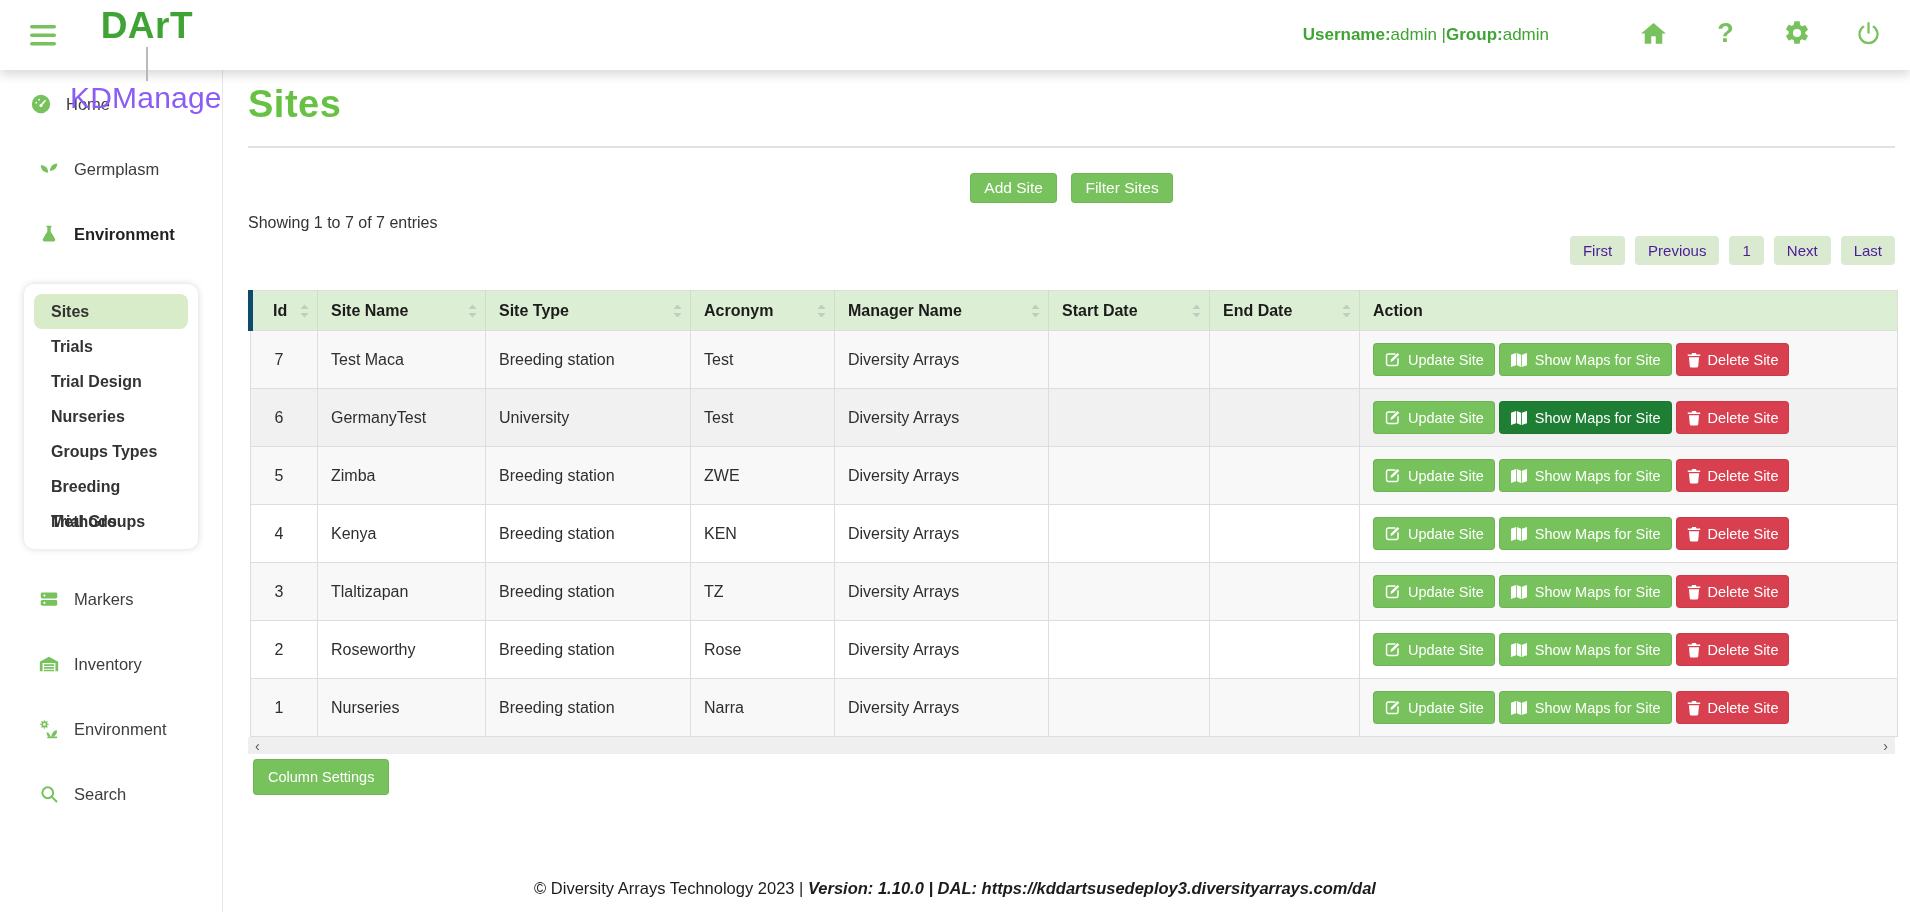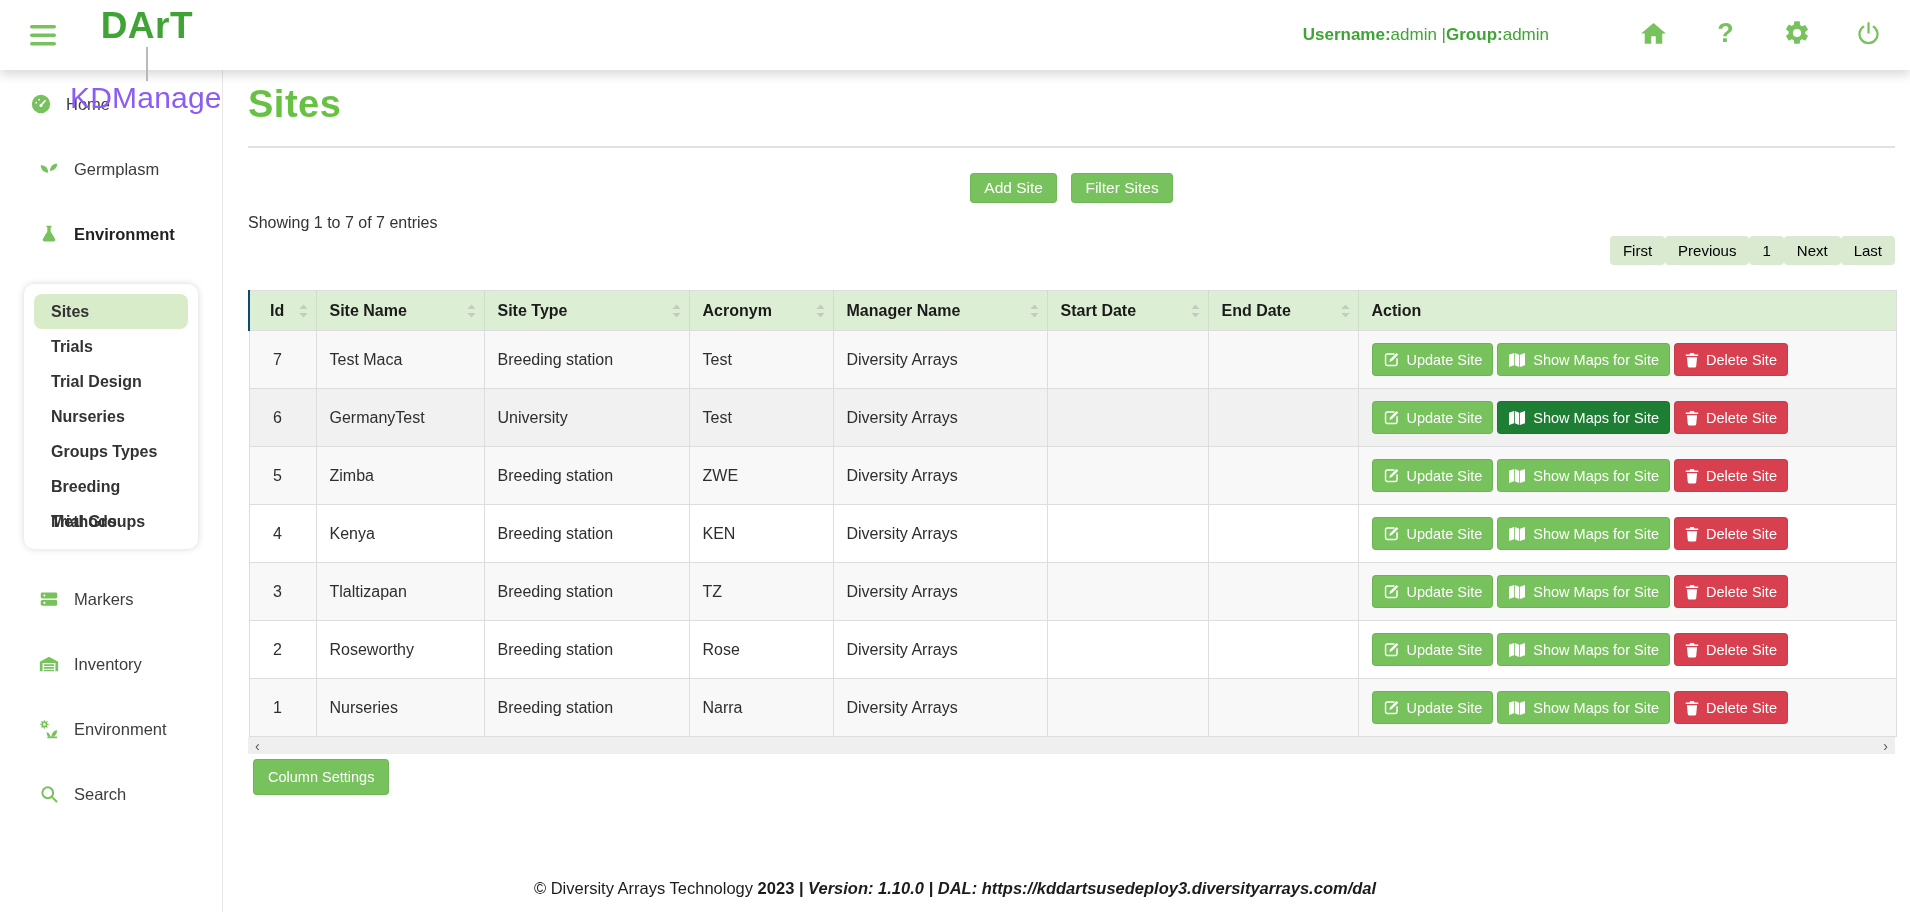--- a/index.html
+++ b/index.html
@@ -38,30 +38,30 @@
   .main { position:absolute; left:223px; top:70px; right:0; bottom:0; padding:0 15px 0 25px; background:#fff; }
   .page-title { margin-top:14px; font-size:38px; line-height:40px; font-weight:bold;
     color:var(--title-green); letter-spacing:.5px; }
   .title-rule { margin-top:22px; border:none; border-top:2px solid #e2e2e2; }
   .btn-row { margin-top:25px; height:30px; text-align:center; }
   .g-btn { display:inline-flex; align-items:center; height:30px; padding:0 13px; background:var(--ui-green);
     border:1px solid rgba(0,0,0,.06); border-radius:4px; color:#fff; font-size:15.5px;
     font-family:inherit; cursor:pointer; margin:0 5px; }
   .showing { margin-top:11px; font-size:16px; color:#333; }
   .pager { margin-top:4px; height:29px; text-align:right; }
-  .page-btn { display:inline-flex; align-items:center; height:29px; padding:0 13px; margin-left:0;
-    background:var(--pale-green); border:none; border-radius:4px; color:#000000; font-size:15px;
+  .page-btn { display:inline-flex; align-items:center; height:29px; padding:0 13px; margin-left:10px;
+    background:var(--pale-green); border:none; border-radius:4px; color:#4c1d95; font-size:15px;
     font-family:inherit; cursor:default; }
 
   
   table { margin-top:25px; width:1647px; border-collapse:collapse; table-layout:fixed; font-size:16px; }
   th { position:relative; height:40px; background:var(--thead-bg); text-align:left; font-weight:bold;
     color:#1b1b1b; padding:0 24px 0 13px; border:1px solid #cfdfc7; border-bottom:1px solid #ddd;
     border-top:1px solid #ddd; cursor:pointer; }
-  th.first { border-left:2px solid #0c4a6e; padding-left:20px; }
+  th.first { border-left:5px solid #0c4a6e; padding-left:20px; }
   th.last  { border-right:1px solid #ddd; }
   .sort-glyph { position:absolute; right:8px; top:50%; transform:translateY(-50%); display:flex; }
   td { height:58px; border:1px solid #ddd; padding:0 10px 0 13px; color:#2e2e2e; background:transparent;
     overflow:hidden; white-space:nowrap; }
   td.id-cell { text-align:center; padding-left:0; }
   tbody tr:nth-child(odd) td { background:var(--stripe); }
   tbody tr.highlighted td { background:var(--hover-row); }
   .act-wrap { display:flex; align-items:flex-start; gap:4px; }
   .act-btn { display:inline-flex; align-items:center; gap:7px; height:33px; padding:0 10px;
     border-radius:4px; border:1px solid rgba(0,0,0,.08); color:#fff; font-size:14.5px;
@@ -71,21 +71,21 @@
   .act-red { background:var(--red); }
 
   
   .hscroll { width:1647px; height:17px; background:#efefef; display:flex; align-items:center;
     justify-content:space-between; padding:0 7px; color:#555; font-size:14px; cursor:pointer; }
 
   .col-settings { margin-top:5px; height:36px; font-size:14.5px; padding:0 14px; }
 
   
   .footer { position:absolute; left:0; right:0; bottom:14px; text-align:center; font-size:16.5px; color:#1c1c1c; }
-  .footer .b { font-weight:bold; }
+  .footer .b { font-weight:normal; }
   .footer .bi { font-weight:bold; font-style:italic; }
 </style>
 </head>
 <body>
 
 <div class="header">
   <span class="hamburger">
       <svg width="26" height="21" viewBox="0 0 26 21" fill="currentColor">
         <rect y="0" width="26" height="3.6" rx="1.8"></rect>
         <rect y="8.5" width="26" height="3.6" rx="1.8"></rect>

